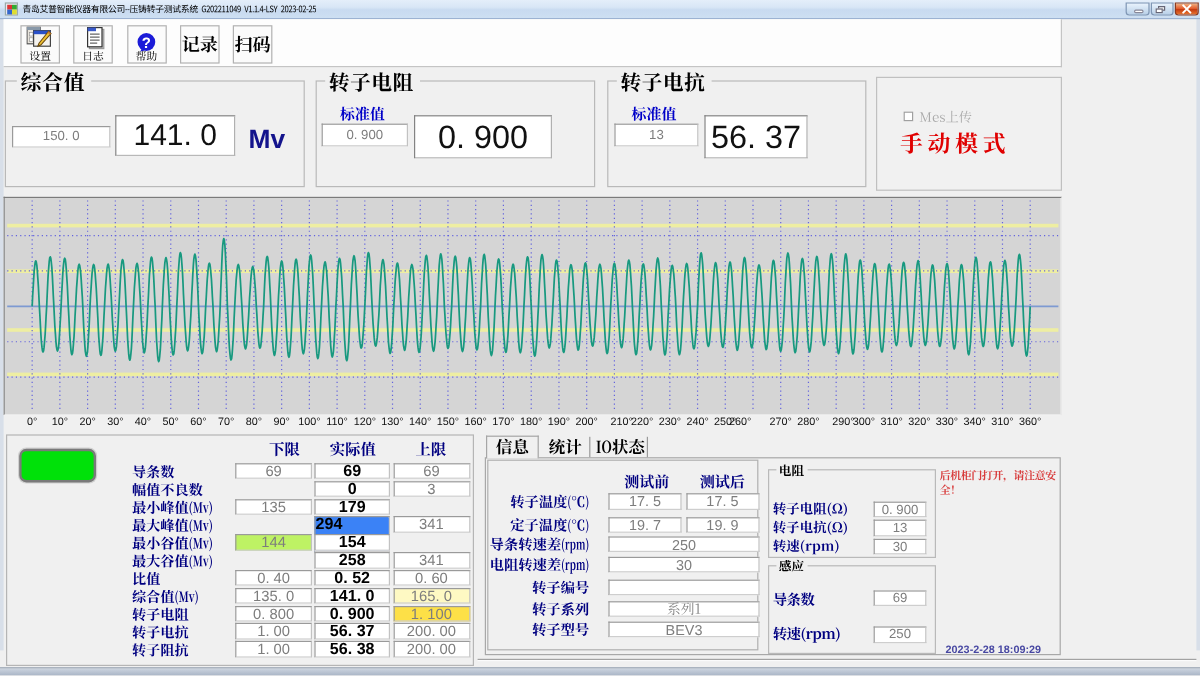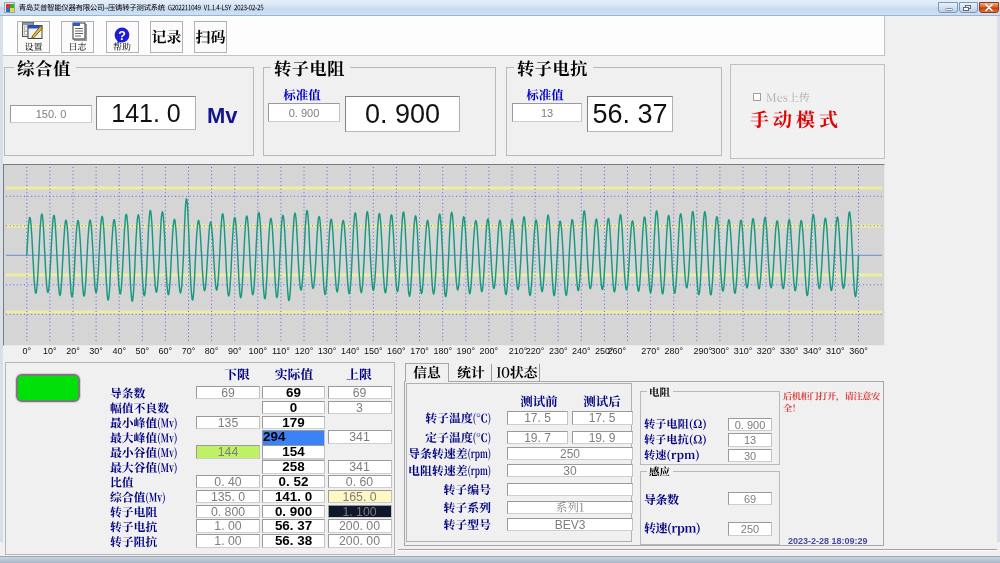--- a/index.html
+++ b/index.html
@@ -176,21 +176,21 @@
 <div style="position:absolute;left:262px;top:460.05px;width:63px;height:13.5px;background:#fff;border:1px solid #9a9a9a;border-bottom-color:#cecece;border-right-color:#c2c2c2;font:bold 13.4px 'Liberation Sans';color:#000;text-align:center;line-height:12.7px">258</div>
 <div style="position:absolute;left:327.5px;top:460.05px;width:64px;height:13.5px;background:#fff;border:1px solid #9a9a9a;border-bottom-color:#cecece;border-right-color:#c2c2c2;font:12.3px 'Liberation Sans';color:#7d7d7d;text-align:center;line-height:12.7px">341</div>
 <div style="position:absolute;left:196px;top:474.9px;width:64px;height:13.5px;background:#fff;border:1px solid #9a9a9a;border-bottom-color:#cecece;border-right-color:#c2c2c2;font:12.3px 'Liberation Sans';color:#7d7d7d;text-align:center;line-height:12.7px">0. 40</div>
 <div style="position:absolute;left:262px;top:474.9px;width:63px;height:13.5px;background:#fff;border:1px solid #9a9a9a;border-bottom-color:#cecece;border-right-color:#c2c2c2;font:bold 13.4px 'Liberation Sans';color:#000;text-align:center;line-height:12.7px">0. 52</div>
 <div style="position:absolute;left:327.5px;top:474.9px;width:64px;height:13.5px;background:#fff;border:1px solid #9a9a9a;border-bottom-color:#cecece;border-right-color:#c2c2c2;font:12.3px 'Liberation Sans';color:#7d7d7d;text-align:center;line-height:12.7px">0. 60</div>
 <div style="position:absolute;left:196px;top:489.75px;width:64px;height:13.5px;background:#fff;border:1px solid #9a9a9a;border-bottom-color:#cecece;border-right-color:#c2c2c2;font:12.3px 'Liberation Sans';color:#7d7d7d;text-align:center;line-height:12.7px">135. 0</div>
 <div style="position:absolute;left:262px;top:489.75px;width:63px;height:13.5px;background:#fff;border:1px solid #9a9a9a;border-bottom-color:#cecece;border-right-color:#c2c2c2;font:bold 13.4px 'Liberation Sans';color:#000;text-align:center;line-height:12.7px">141. 0</div>
 <div style="position:absolute;left:327.5px;top:489.75px;width:64px;height:13.5px;background:#fef9c3;border:1px solid #9a9a9a;border-bottom-color:#cecece;border-right-color:#c2c2c2;font:12.3px 'Liberation Sans';color:#7d7d7d;text-align:center;line-height:12.7px">165. 0</div>
 <div style="position:absolute;left:196px;top:504.6px;width:64px;height:13.5px;background:#fff;border:1px solid #9a9a9a;border-bottom-color:#cecece;border-right-color:#c2c2c2;font:12.3px 'Liberation Sans';color:#7d7d7d;text-align:center;line-height:12.7px">0. 800</div>
 <div style="position:absolute;left:262px;top:504.6px;width:63px;height:13.5px;background:#fff;border:1px solid #9a9a9a;border-bottom-color:#cecece;border-right-color:#c2c2c2;font:bold 13.4px 'Liberation Sans';color:#000;text-align:center;line-height:12.7px">0. 900</div>
-<div style="position:absolute;left:327.5px;top:504.6px;width:64px;height:13.5px;background:#0f172a;border:1px solid #9a9a9a;border-bottom-color:#cecece;border-right-color:#c2c2c2;font:12.3px 'Liberation Sans';color:#7d7d7d;text-align:center;line-height:12.7px">1. 100</div>
+<div style="position:absolute;left:327.5px;top:504.6px;width:64px;height:13.5px;background:#fde047;border:1px solid #9a9a9a;border-bottom-color:#cecece;border-right-color:#c2c2c2;font:12.3px 'Liberation Sans';color:#7d7d7d;text-align:center;line-height:12.7px">1. 100</div>
 <div style="position:absolute;left:196px;top:519.45px;width:64px;height:13.5px;background:#fff;border:1px solid #9a9a9a;border-bottom-color:#cecece;border-right-color:#c2c2c2;font:12.3px 'Liberation Sans';color:#7d7d7d;text-align:center;line-height:12.7px">1. 00</div>
 <div style="position:absolute;left:262px;top:519.45px;width:63px;height:13.5px;background:#fff;border:1px solid #9a9a9a;border-bottom-color:#cecece;border-right-color:#c2c2c2;font:bold 13.4px 'Liberation Sans';color:#000;text-align:center;line-height:12.7px">56. 37</div>
 <div style="position:absolute;left:327.5px;top:519.45px;width:64px;height:13.5px;background:#fff;border:1px solid #9a9a9a;border-bottom-color:#cecece;border-right-color:#c2c2c2;font:12.3px 'Liberation Sans';color:#7d7d7d;text-align:center;line-height:12.7px">200. 00</div>
 <div style="position:absolute;left:196px;top:534.3px;width:64px;height:13.5px;background:#fff;border:1px solid #9a9a9a;border-bottom-color:#cecece;border-right-color:#c2c2c2;font:12.3px 'Liberation Sans';color:#7d7d7d;text-align:center;line-height:12.7px">1. 00</div>
 <div style="position:absolute;left:262px;top:534.3px;width:63px;height:13.5px;background:#fff;border:1px solid #9a9a9a;border-bottom-color:#cecece;border-right-color:#c2c2c2;font:bold 13.4px 'Liberation Sans';color:#000;text-align:center;line-height:12.7px">56. 38</div>
 <div style="position:absolute;left:327.5px;top:534.3px;width:64px;height:13.5px;background:#fff;border:1px solid #9a9a9a;border-bottom-color:#cecece;border-right-color:#c2c2c2;font:12.3px 'Liberation Sans';color:#7d7d7d;text-align:center;line-height:12.7px">200. 00</div>
 <div style="position:absolute;left:404px;top:381px;width:480px;height:165px;border:1px solid #a8a8a8;background:#f0f0f0"></div>
 <div style="position:absolute;left:405px;top:363px;width:44px;height:19px;background:#f0f0f0;border:1px solid #a6a6a6;border-bottom:none"></div>
 <div style="position:absolute;left:452px;top:364px;width:40px;height:17px;border-right:1px solid #9a9a9a"></div>
 <div style="position:absolute;left:494px;top:364px;width:46px;height:17px;border-right:1px solid #9a9a9a"></div>

